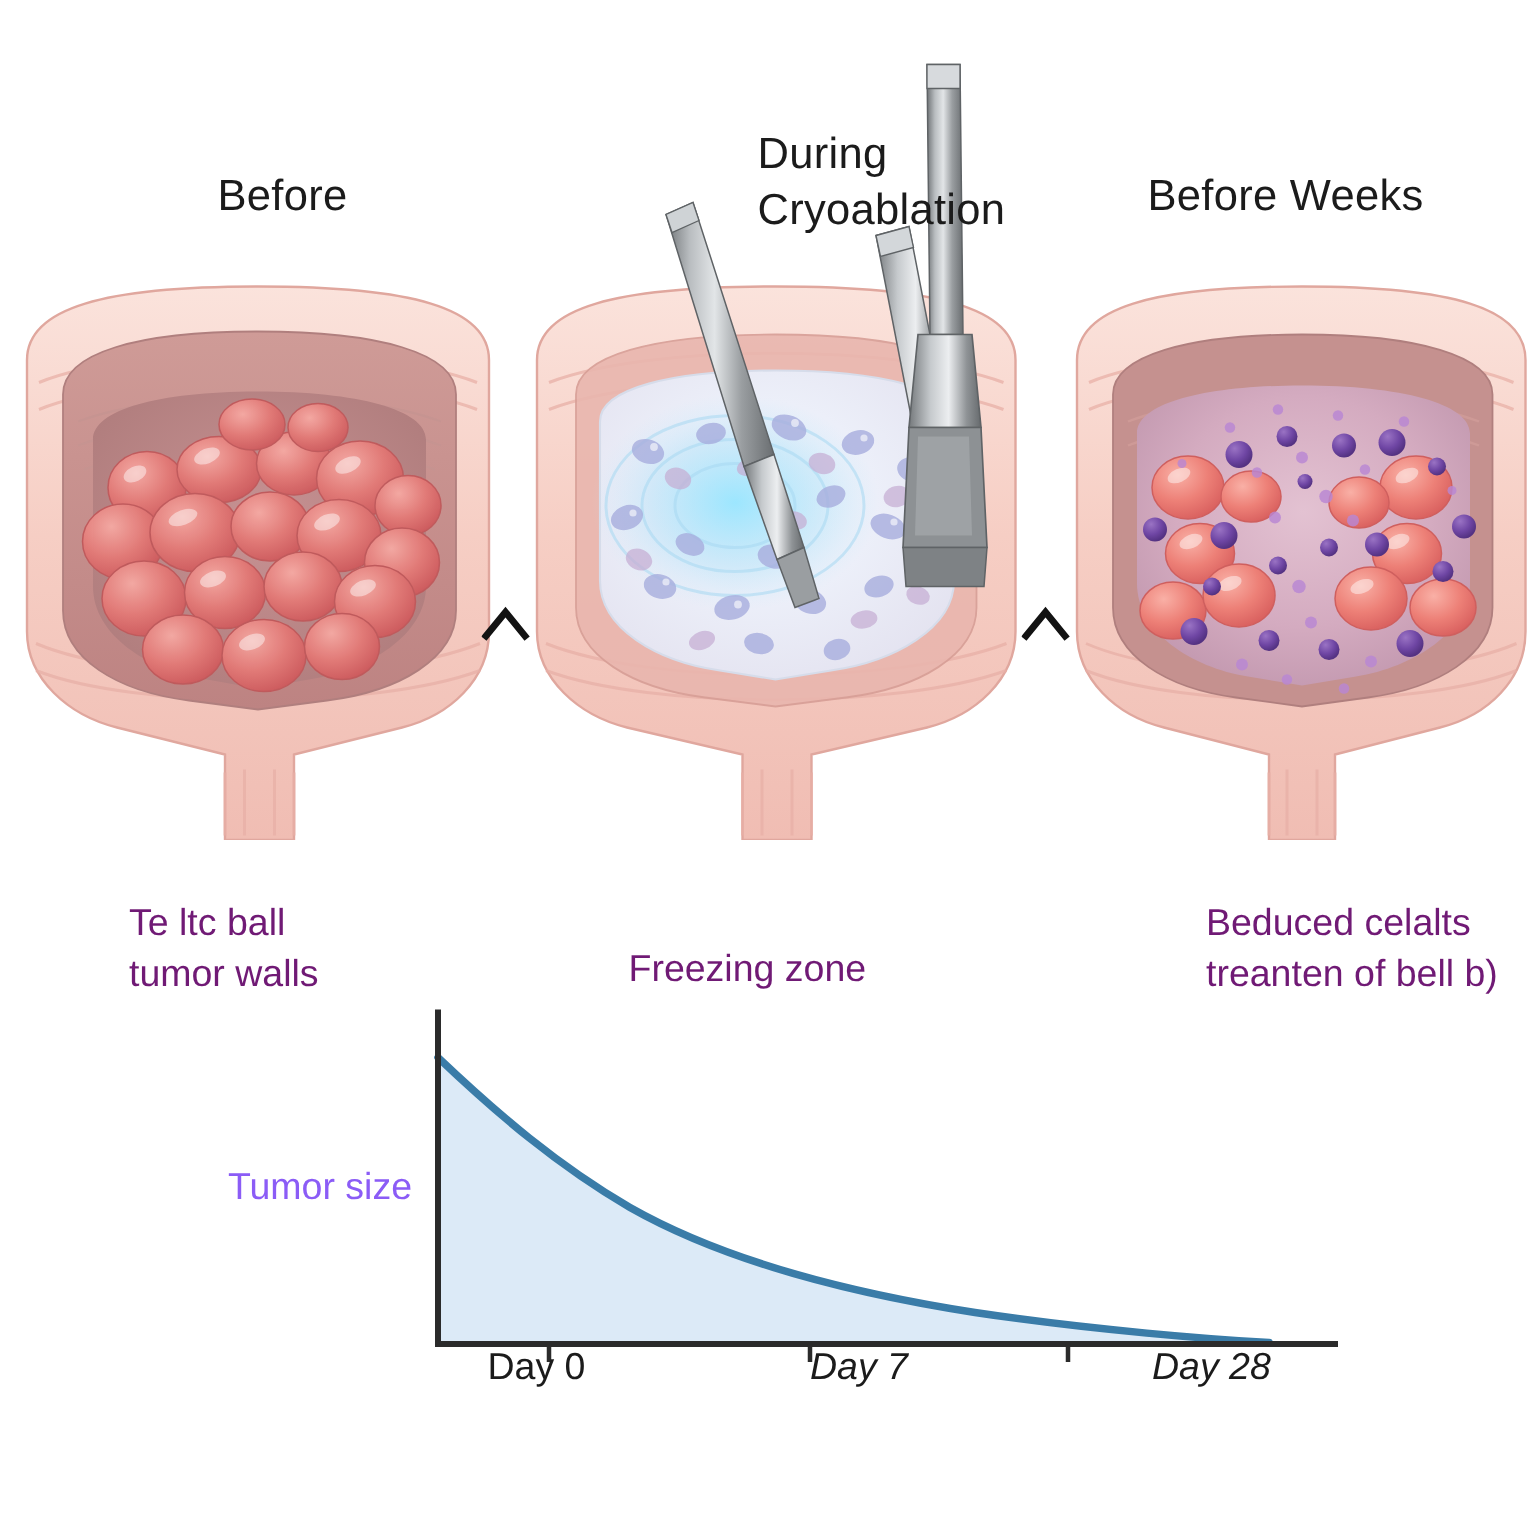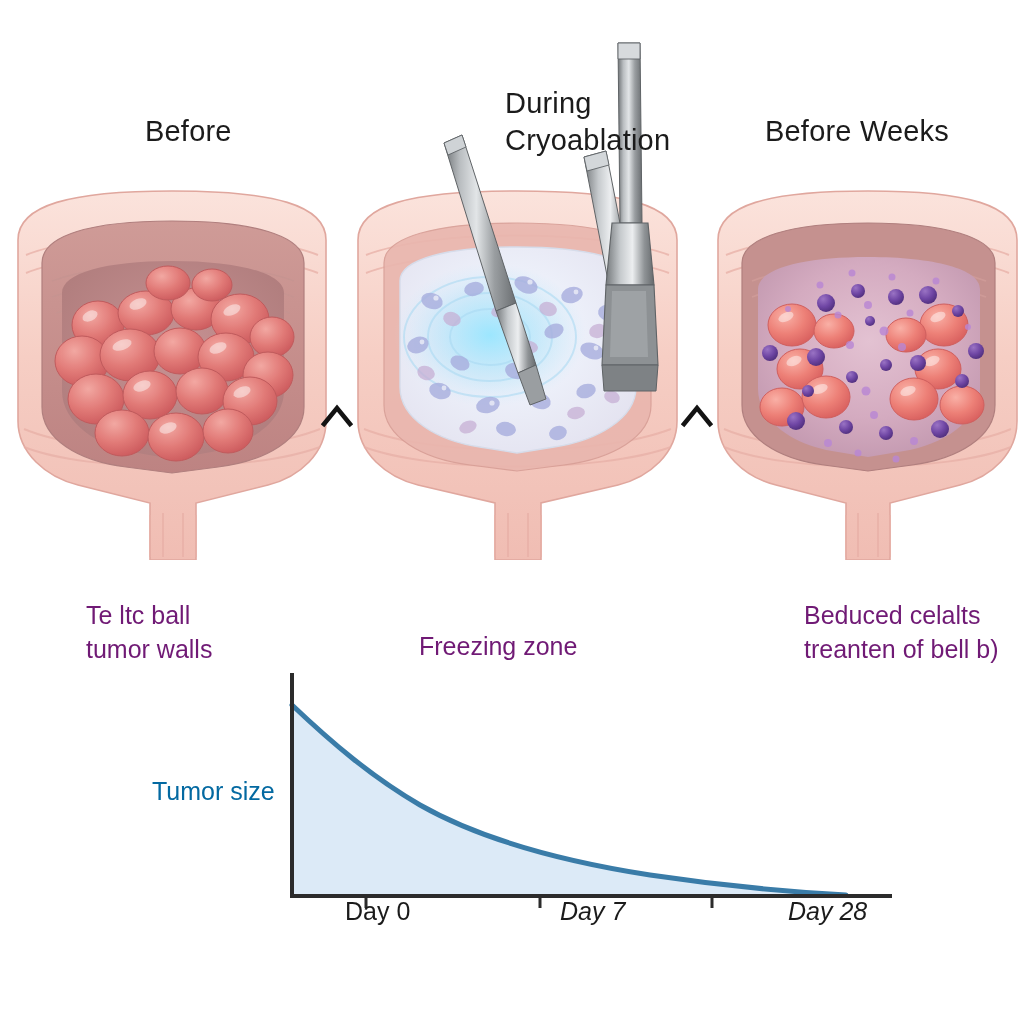--- a/index.html
+++ b/index.html
@@ -19,23 +19,23 @@
                  line-height:1.36;white-space:pre-line;}
   #cap-before{left:86px;top:598px;}
   #cap-during{left:419px;top:629px;}
   #cap-after {left:779px;top:598px;margin-left:25px;}
 
   
   .stage-arrow{position:absolute;width:34px;height:44px;}
 
   
   #chart{position:absolute;left:120px;top:665px;width:790px;height:290px;}
-  .axis-label{position:absolute;font-size:25px;color:#0369a1;}
+  .axis-label{position:absolute;font-size:25px;color:#8b5cf6;}
   #y-axis-label{left:32px;top:112px;}
-  .tick-label{position:absolute;font-size:25px;color:#1b1b1b;margin-left:20px;}
+  .tick-label{position:absolute;font-size:25px;color:#1b1b1b;}
   #tick-0{left:205px;top:232px;}
   #tick-1{left:420px;top:232px;font-style:italic;}
   #tick-2{left:648px;top:232px;font-style:italic;}
 
   .illus{position:absolute;}
 </style>
 </head>
 <body>
 
 <div class="stage">

